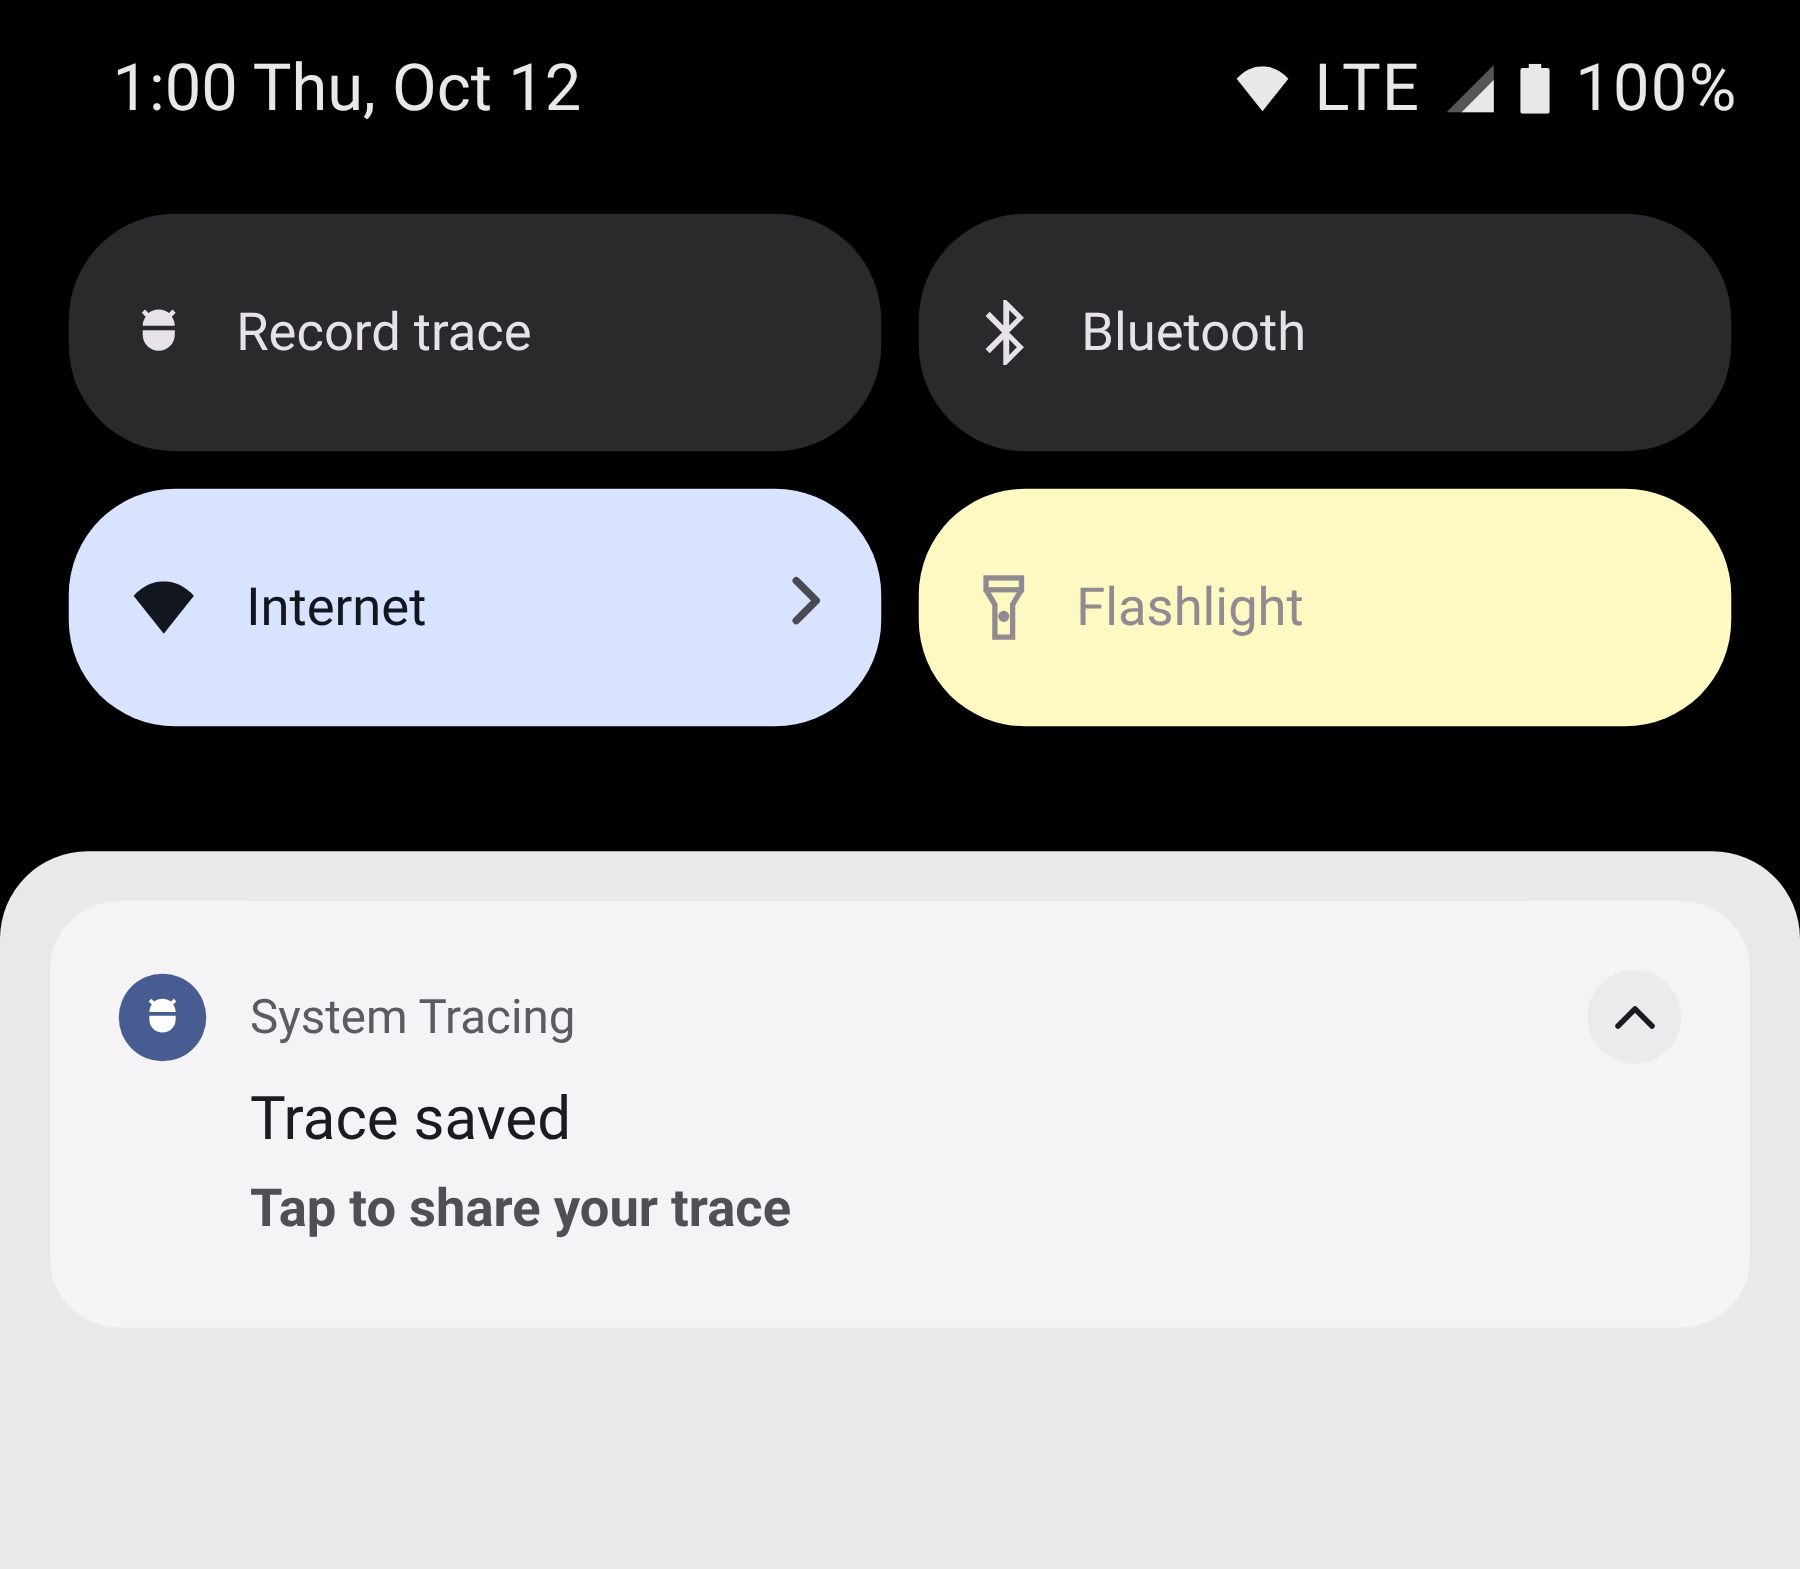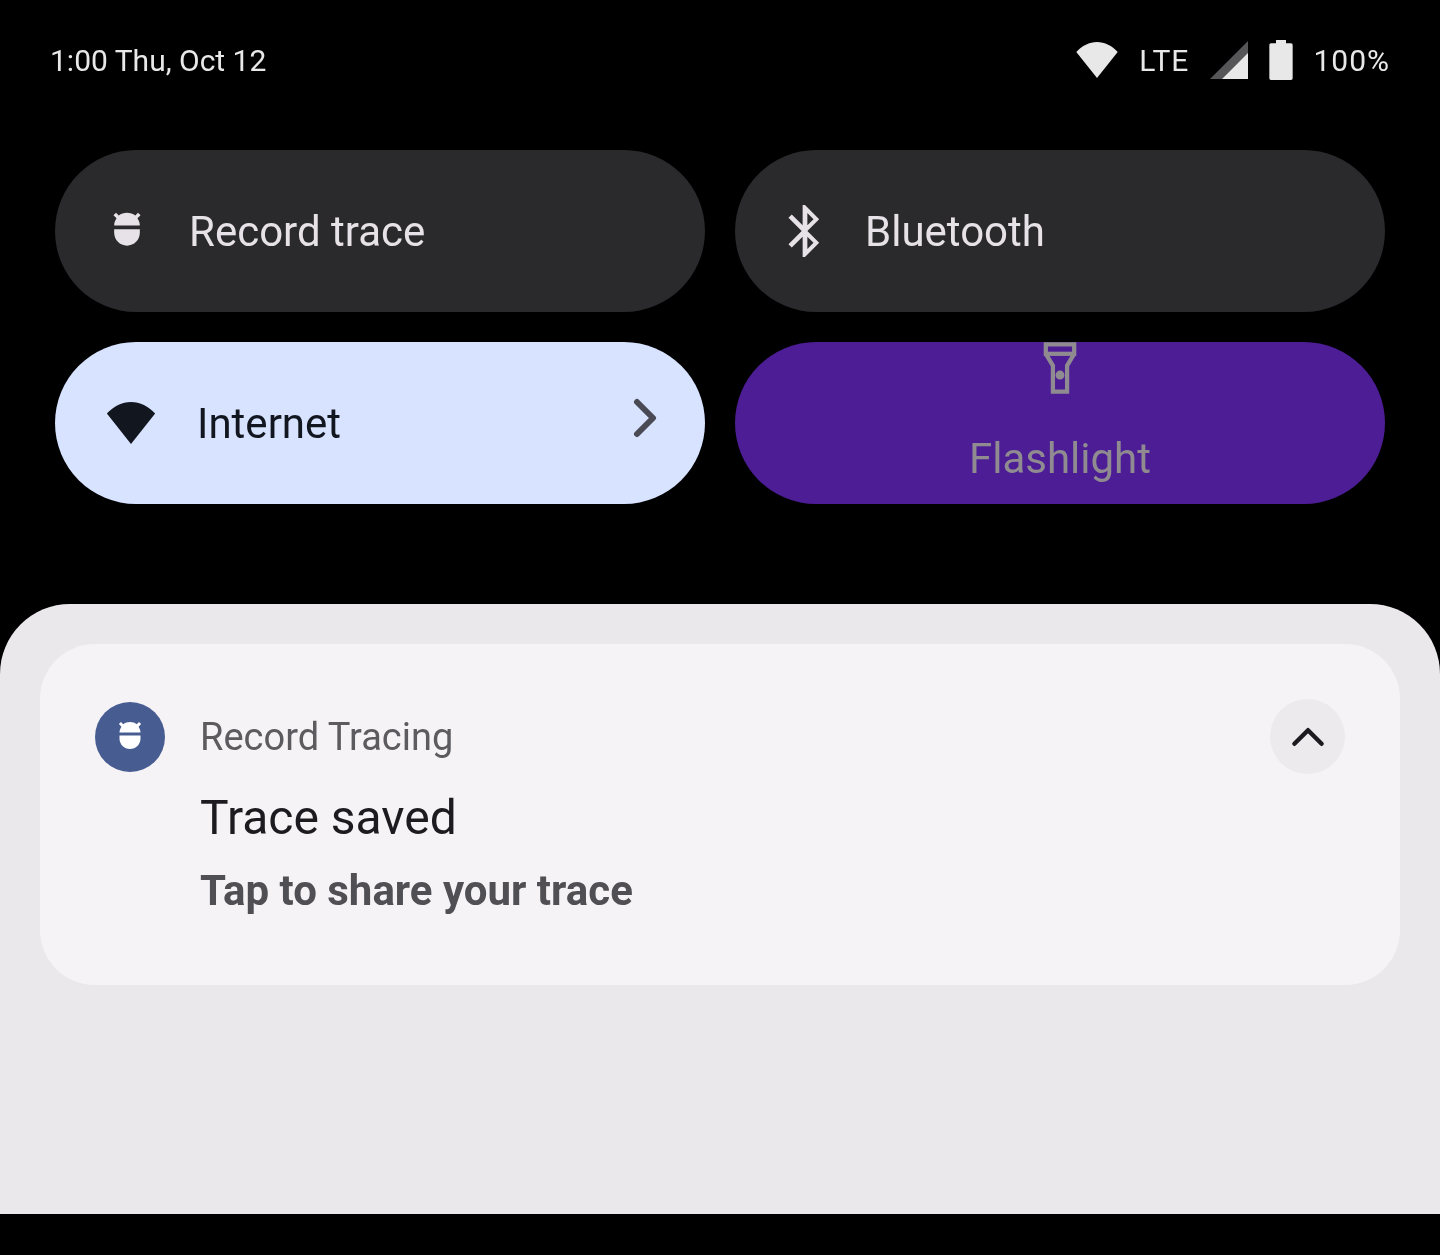--- a/index.html
+++ b/index.html
@@ -9,54 +9,54 @@
     background: #000000;
     font-family: -apple-system, BlinkMacSystemFont, "Segoe UI", Roboto, sans-serif;
     overflow: hidden;
   }
   .status-bar {
     display: flex;
     justify-content: space-between;
     align-items: center;
     padding: 40px 50px 0 50px;
     color: #e8e8e8;
-    font-size: 30px;
+    font-size: 52px;
     font-weight: 400;
+    margin-left: 40px;
   }
   .status-left { display: flex; align-items: center; }
   .status-right { display: flex; align-items: center; gap: 20px; }
   .status-right span { letter-spacing: 1px; }
   .qs-panel {
     padding: 70px 55px 0 55px;
     display: grid;
     grid-template-columns: 1fr 1fr;
     gap: 30px;
   }
   .tile {
-    height: 162px;
+    height: 190px;
     border-radius: 85px;
     display: flex;
     align-items: center;
     padding: 0 50px;
     gap: 40px;
     font-size: 42px;
     position: relative;
   }
   .tile.inactive {
     background: #2a292c;
     color: #e6e2e7;
   }
   .tile.active {
     background: #d7e3ff;
     color: #12161f;
   }
   .tile.disabled {
-    background: #4c1d95;
+    background: #fef9c3;
     color: #8f8b90;
-    flex-direction: column;
   }
   .tile .label { flex: 1; font-weight: 400; }
   .tile .chev {
     position: absolute;
     right: 45px;
     top: 50%;
     transform: translateY(-50%);
   }
   .notif-area {
     margin-top: 100px;
@@ -180,21 +180,21 @@
 </div>
 
 <div class="notif-area">
   <div class="notif-card">
     <div class="notif-header">
       <div class="notif-app-icon">
         <svg width="36" height="36" viewBox="0 0 24 24" fill="#ffffff">
           <path d="M6 2l1.5 1.5C8.7 2.6 10.3 2 12 2s3.3.6 4.5 1.5L18 2l1.4 1.4-1.7 1.7C18.5 6.3 19 7.6 19 9H5c0-1.4.5-2.7 1.3-3.9L4.6 3.4 6 2zm-1 9h14v2c0 3.9-3.1 7-7 7s-7-3.1-7-7v-2zm6 3h2v4h-2v-4z"></path>
         </svg>
       </div>
-      <div class="notif-app-name">Record Tracing</div>
+      <div class="notif-app-name">System Tracing</div>
       <div class="collapse-btn">
         <svg width="34" height="22" viewBox="0 0 20 12" fill="none" stroke="#1c1b1f" stroke-width="2.6" stroke-linecap="round" stroke-linejoin="round">
             <path d="M2 10l8-8 8 8"></path>
           </svg>
       </div>
     </div>
     <div class="notif-body">
       <div class="notif-title">Trace saved</div>
       <div class="notif-text">Tap to share your trace</div>
     </div>

